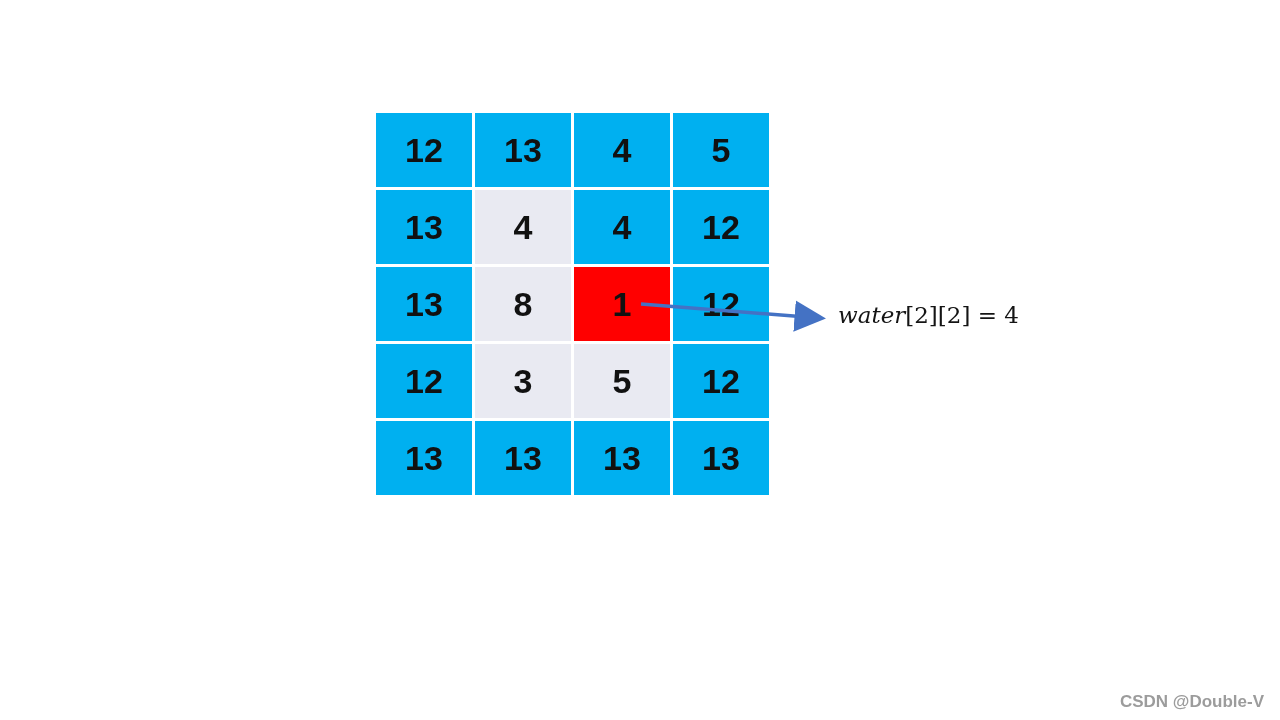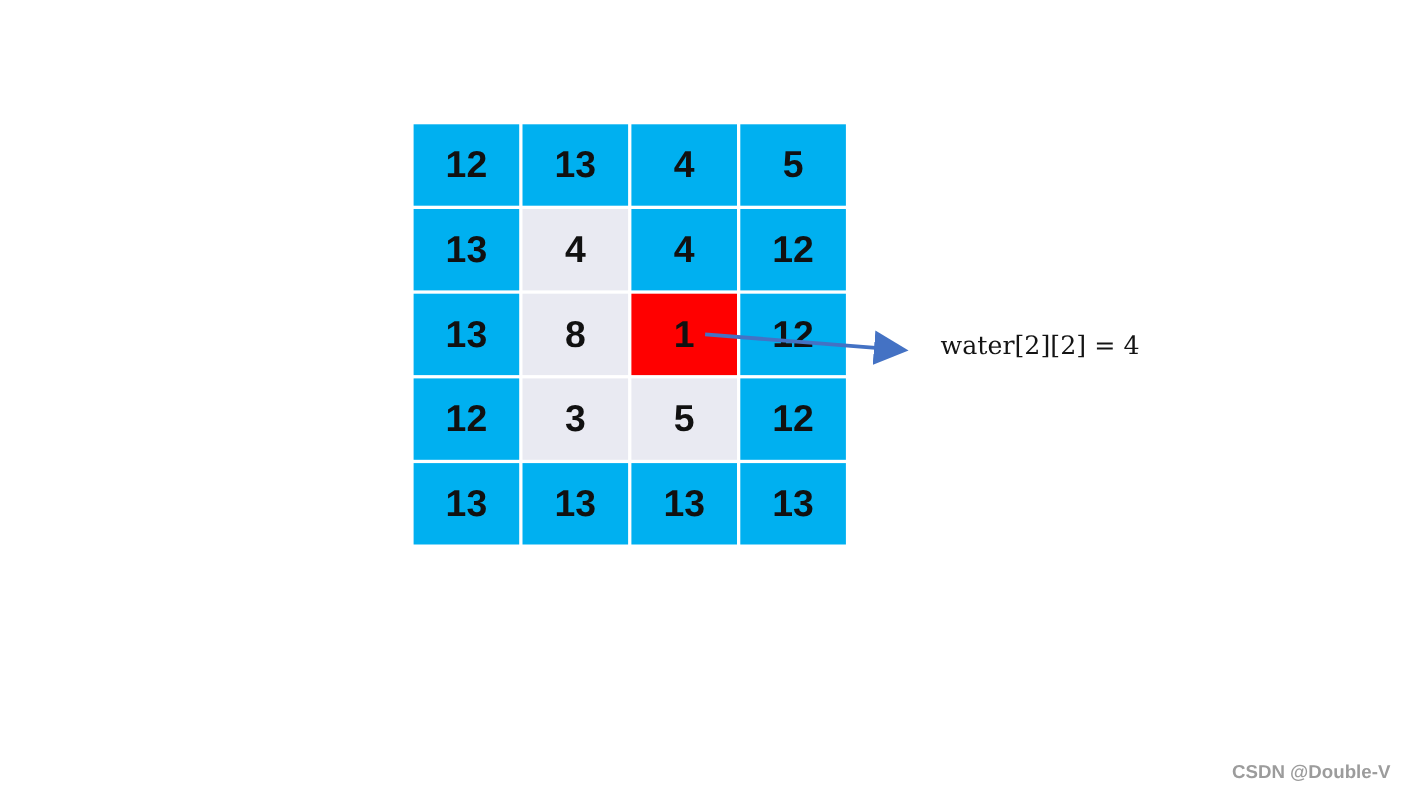--- a/index.html
+++ b/index.html
@@ -47,21 +47,21 @@
     position: absolute;
     left: 838px;
     top: 302px;
     font-family: "DejaVu Serif", "Liberation Serif", serif;
     font-size: 23px;
     color: #141414;
     white-space: nowrap;
     z-index: 5;
   }
   .annotation .var {
-    margin-left: 17px;
+    font-style: italic;
   }
   .watermark {
     position: absolute;
     right: 16px;
     bottom: 8px;
     font-size: 17px;
     font-family: "Liberation Sans", sans-serif;
     font-weight: bold;
   }
 </style>

